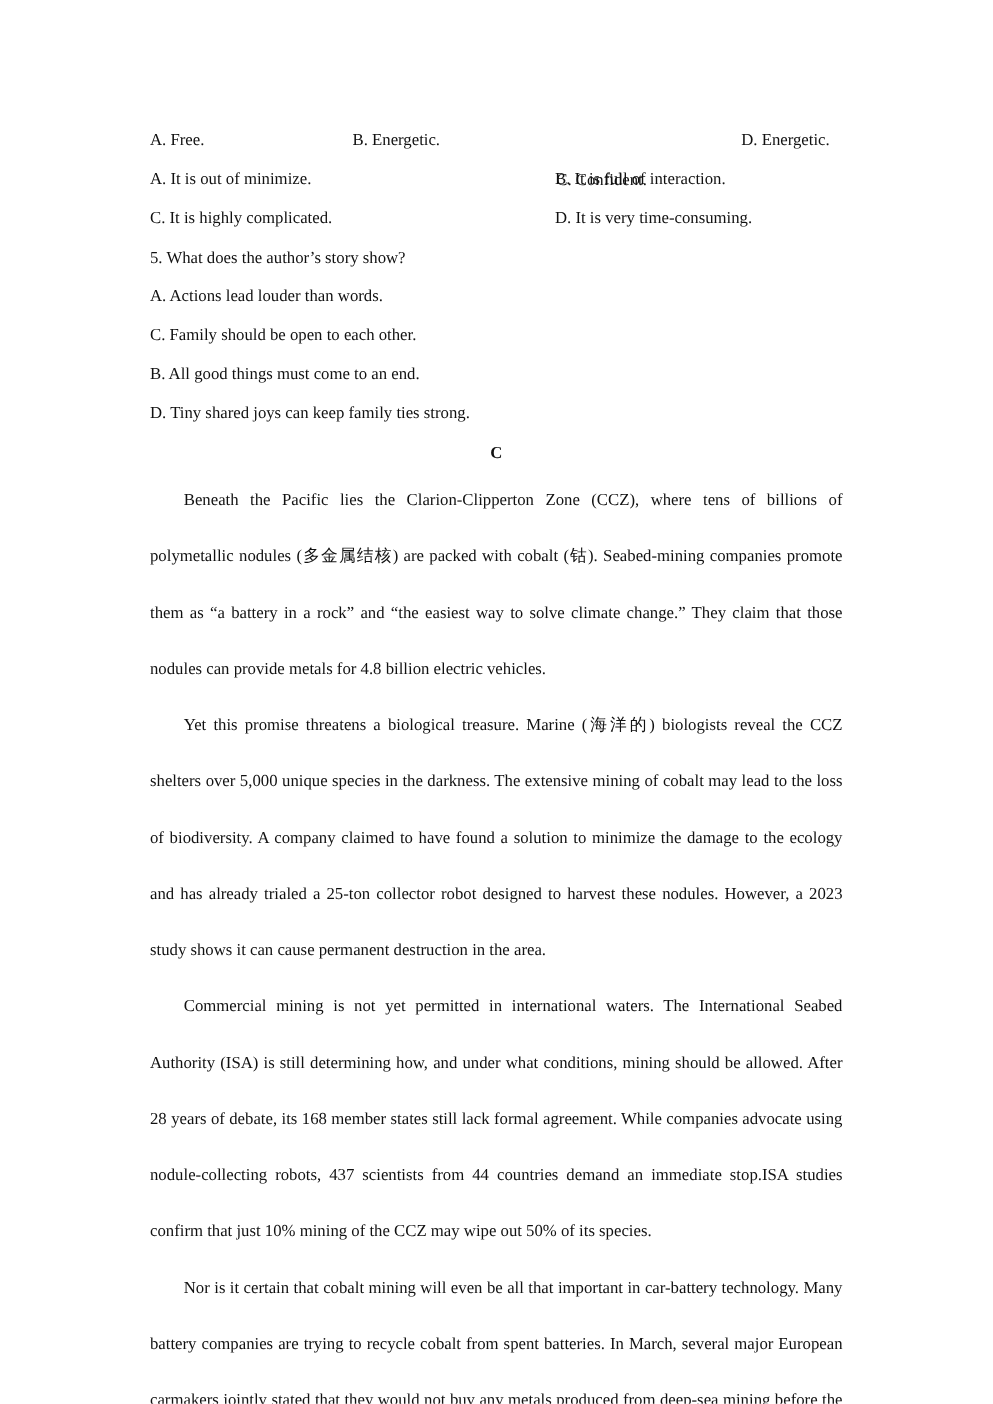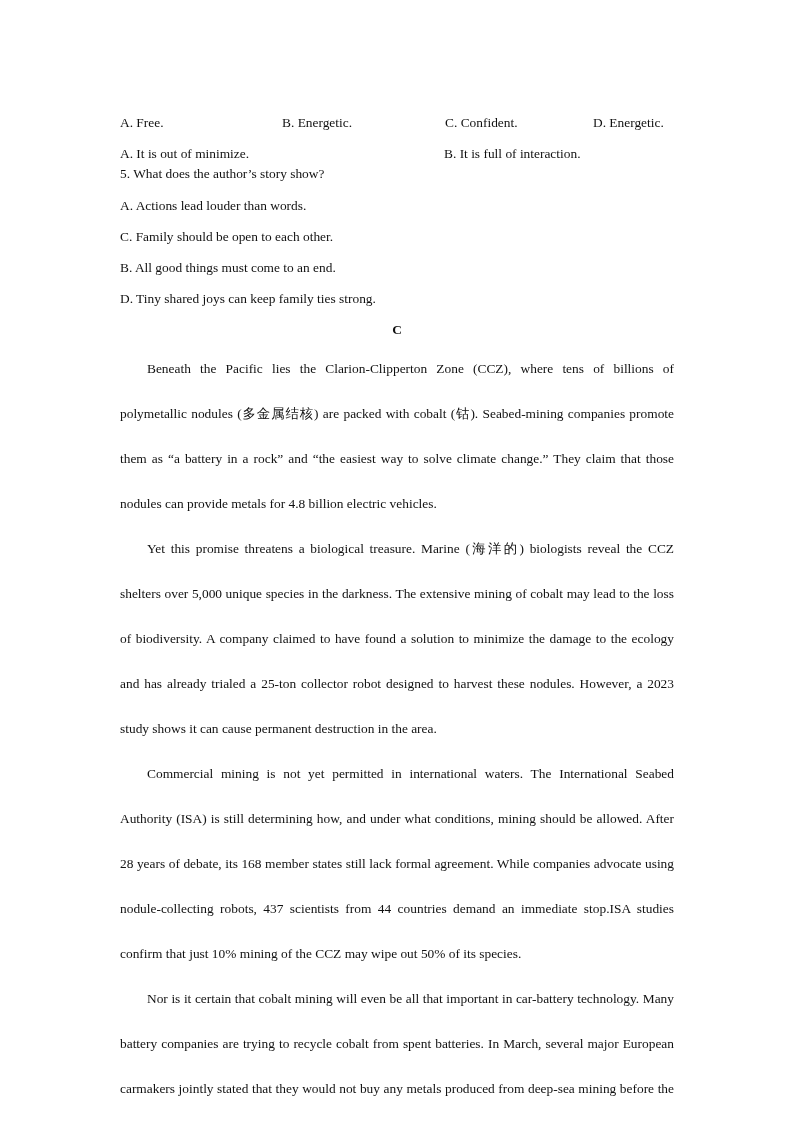--- a/index.html
+++ b/index.html
@@ -19,21 +19,20 @@
     .page {
       position: absolute;
       left: 120px;
       top: 102px;
       width: 554px;
     }
     .line {
       height: 31.2px;
       line-height: 20px;
       white-space: nowrap;
-      align-items: flex-end;
     }
     .opts4 {
       display: flex;
     }
     .opts4 span:nth-child(1) { width: 162px; }
     .opts4 span:nth-child(2) { width: 163px; }
     .opts4 span:nth-child(3) { width: 148px; margin-top: 32px; }
     .opts2 {
       display: flex;
     }
@@ -66,20 +65,24 @@
     <span>A. Free.</span>
     <span>B. Energetic.</span>
     <span>C. Confident.</span>
     <span>D. Energetic.</span>
   </div>
 
   <div class="line opts2">
     <span>A.  It is out of  minimize.</span>
     <span>B.  It is full of interaction.</span>
   </div>
+  <div class="line opts2">
+    <span>C.  It is highly  complicated.</span>
+    <span>D.  It is very time-consuming.</span>
+  </div>
 
   <div class="line">5. What does the author’s story show?</div>
   <div class="line">A. Actions lead louder than words.</div>
   <div class="line">C. Family  should be open to each other.</div>
   <div class="line">B. All  good things must come to an end.</div>
   <div class="line">D. Tiny shared joys can keep family ties strong.</div>
 
   <div class="section-title">C</div>
 
   <p class="para">Beneath the Pacific lies the Clarion-Clipperton Zone (CCZ), where tens of billions of polymetallic nodules (多金属结核) are packed with cobalt (钴). Seabed-mining companies promote them as “a battery in a rock” and “the easiest way to solve climate change.” They claim that those nodules can provide metals for 4.8 billion electric vehicles.</p>

